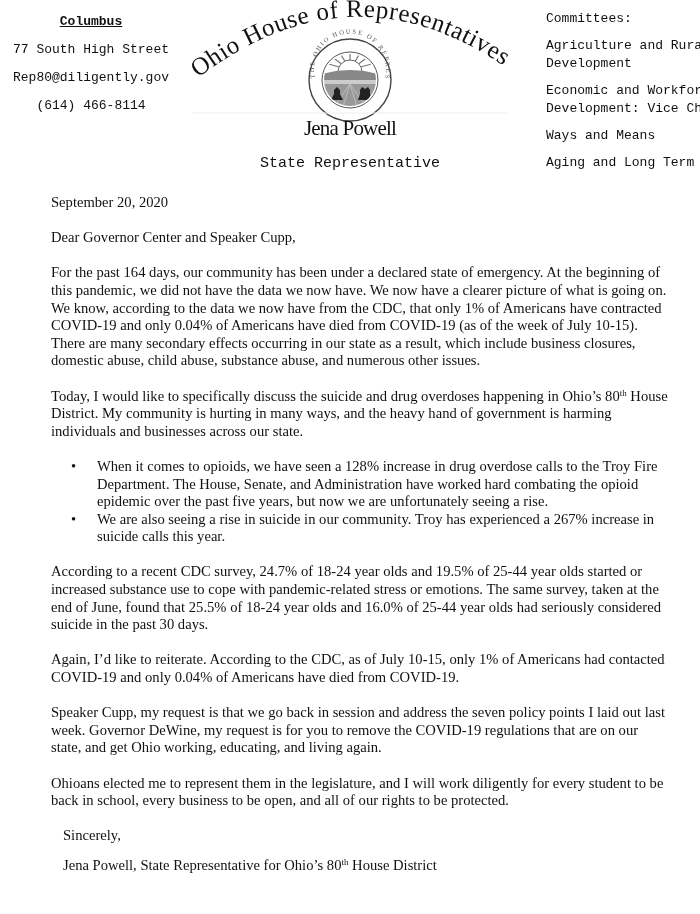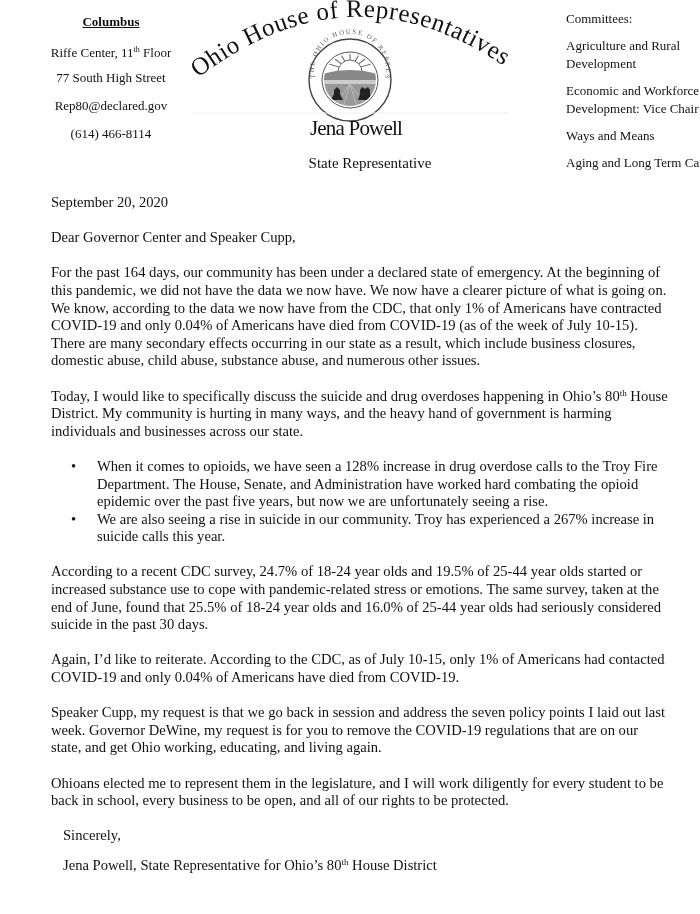--- a/index.html
+++ b/index.html
@@ -1,28 +1,28 @@
 <!DOCTYPE html>
 <html><head>
 <meta charset="utf-8">
 <style>
   html, body { margin: 0; padding: 0; background: #ffffff; }
   body { width: 700px; height: 914px; position: relative; overflow: hidden; color: #111; }
   .serif { font-family: "Liberation Serif", "DejaVu Serif", serif; }
-  .head-serif { font-family: Liberation Serif, serif; padding-left: 20px; }
+  .head-serif { font-family: Liberation Mono, monospace; }
 
   
   .addr { position: absolute; left: 0; top: 8px; width: 182px; text-align: center; font-size: 13px; }
   .addr .line { height: 28px; line-height: 28px; white-space: nowrap; }
   .addr .city-head { font-weight: bold; text-decoration: underline; }
   .addr sup { font-size: 8px; }
 
   
   .logo { position: absolute; left: 182px; top: 0; width: 336px; height: 180px; }
-  .rep-name { position: absolute; left: 188px; top: 116px; width: 336px; text-align: center; font-size: 21px; letter-spacing: -0.8px; }
+  .rep-name { position: absolute; left: 182px; top: 116px; width: 336px; text-align: center; font-size: 21px; letter-spacing: -0.8px; }
   .rep-title { position: absolute; left: 182px; top: 155px; width: 336px; text-align: center; font-size: 15px; }
 
   
   .comm { position: absolute; left: 546px; top: 10px; width: 160px; font-size: 13px; line-height: 18px; white-space: nowrap; }
   .comm .item { margin-bottom: 9px; }
   .comm .heading { margin-bottom: 9px; }
 
   
   .letter { position: absolute; left: 51px; top: 194px; width: 620px; font-size: 14.6px; line-height: 17.6px; }
   .letter p { margin: 0 0 17.6px 0; }
@@ -30,23 +30,22 @@
   .letter ul { margin: 0 0 17.6px 0; padding: 0; list-style: none; }
   .letter li { position: relative; padding-left: 46px; }
   .letter li .bullet { position: absolute; left: 20px; top: 0; }
   .sign p { margin: 12px; }
 </style>
 </head>
 <body>
 
 <div class="addr head-serif">
   <div class="line city-head">Columbus</div>
-  <div class="line"><span>Riffe Center, 11</span><sup>th</sup><span> Floor</span></div>
   <div class="line">77 South High Street</div>
-  <div class="line">Rep80@declared.gov</div>
+  <div class="line">Rep80@diligently.gov</div>
   <div class="line">(614) 466-8114</div>
 </div>
 
 <svg class="logo" viewBox="0 0 336 180" xmlns="http://www.w3.org/2000/svg">
   <defs>
     <path id="arcPath" d="M 16 78 Q 168 -38 322 66"></path>
     <path id="sealArc" d="M 133 78 A 36 36 0 1 1 203 78"></path>
     <clipPath id="sealClip">
         <circle cx="168" cy="80" r="26"></circle>
       </clipPath>

